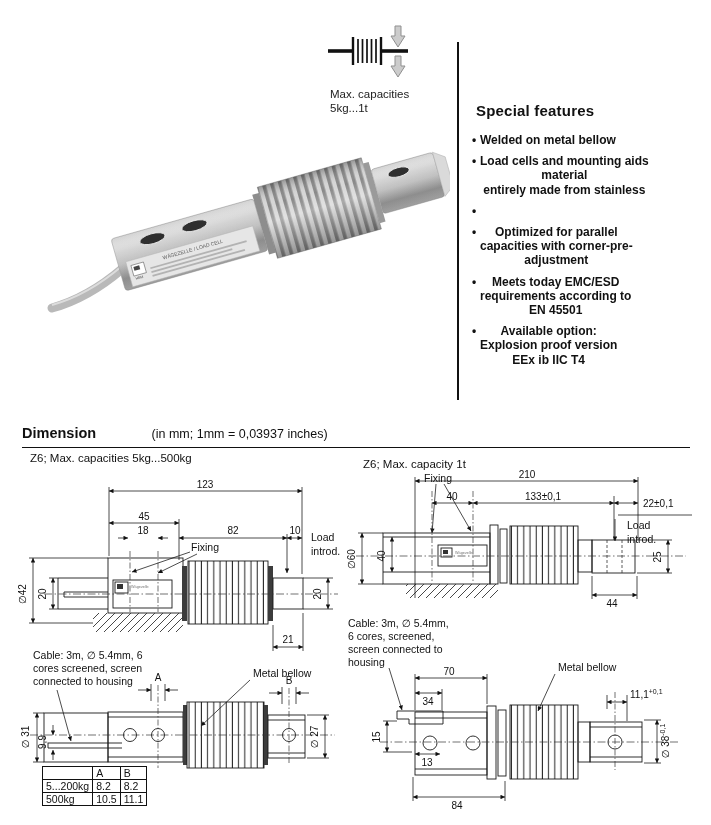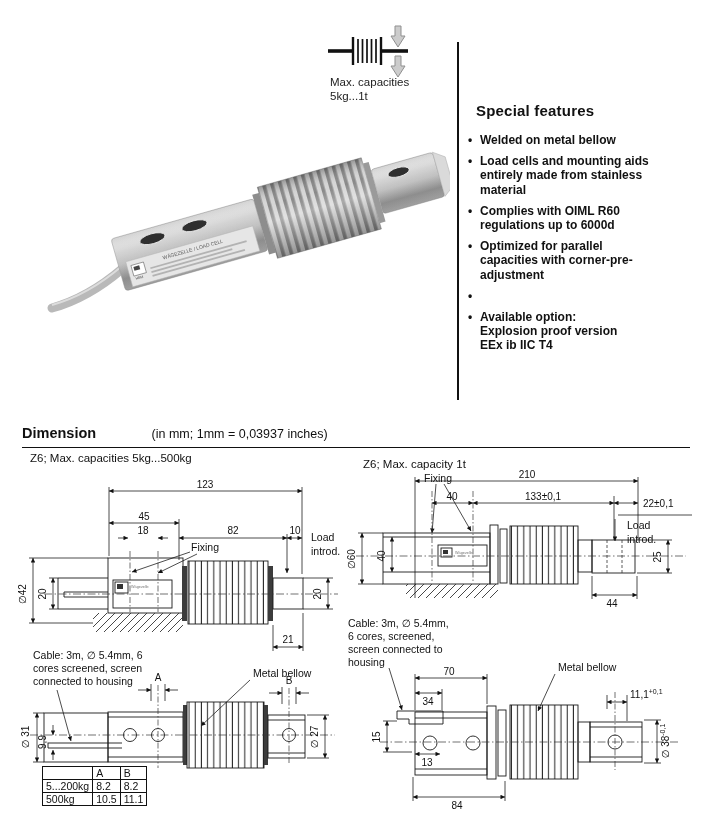--- a/index.html
+++ b/index.html
@@ -1,26 +1,26 @@
 <!DOCTYPE html>
 <html><head>
 <meta charset="utf-8">
 <style>
   html,body{margin:0;padding:0;background:#fff;}
   #page{position:relative;width:711px;height:825px;background:#ffffff;overflow:hidden;
         font-family:"Liberation Sans",sans-serif;color:#111;}
   .abs{position:absolute;}
   
-  #cap-caption{left:330px;top:76px;font-size:11.5px;line-height:13.5px;color:#222;}
+  #cap-caption{left:330px;top:88px;font-size:11.5px;line-height:13.5px;color:#222;}
   
   #divider{left:457px;top:42px;width:1.5px;height:358px;background:#111;}
   
   #features{left:468px;top:84px;width:238px;}
   #features .sf-title{font-size:15px;font-weight:bold;margin:18px 0 14px 8px;letter-spacing:.2px;}
-  .sf-item{display:flex;margin-bottom:7px;}
+  .sf-item{display:flex;margin-bottom:7px;text-align:center;}
   .sf-bullet{width:12px;flex:0 0 12px;font-size:12px;font-weight:bold;line-height:14.2px;}
   .sf-bullet::before{content:"•";}
   .sf-lines{font-size:12px;font-weight:bold;line-height:14.2px;}
   .sf-lines span{display:block;}
   
   #dim-head{left:22px;top:424px;width:668px;border-bottom:1.5px solid #111;padding-bottom:5px;}
   #dim-head .dh-main{font-size:14.5px;font-weight:bold;text-align:center;}
   #dim-head .dh-note{font-size:12.5px;margin-left:10px;padding-left:41px;}
   .subhead{font-size:11.5px;}
   .subhead b{font-weight:normal;}
@@ -122,41 +122,42 @@
     <div class="sf-item">
         <span class="sf-bullet"></span>
       <div class="sf-lines">
           <span>Welded on metal bellow</span>
         </div>
       </div>
     <div class="sf-item">
         <span class="sf-bullet"></span>
       <div class="sf-lines">
           <span>Load cells and mounting aids</span>
+          <span>material</span>
           <span>entirely made from stainless</span>
-          <span>material</span>
-        </div>
-      </div>
-    <div class="sf-item">
-        <span class="sf-bullet"></span>
-      <div class="sf-lines">
-          <span>Complies with OIML R60</span>
-          <span>regulations up to 6000d</span>
-        </div>
+        </div>
+      </div>
+    <div class="sf-item">
+        <span class="sf-bullet"></span>
       </div>
     <div class="sf-item">
         <span class="sf-bullet"></span>
       <div class="sf-lines">
           <span>Optimized for parallel</span>
           <span>capacities with corner-pre-</span>
           <span>adjustment</span>
         </div>
       </div>
     <div class="sf-item">
         <span class="sf-bullet"></span>
+      <div class="sf-lines">
+          <span>Meets today EMC/ESD</span>
+          <span>requirements according to</span>
+          <span>EN 45501</span>
+        </div>
       </div>
     <div class="sf-item">
         <span class="sf-bullet"></span>
       <div class="sf-lines">
           <span>Available option:</span>
           <span>Explosion proof version</span>
           <span>EEx ib IIC T4</span>
         </div>
       </div>
   </div>

